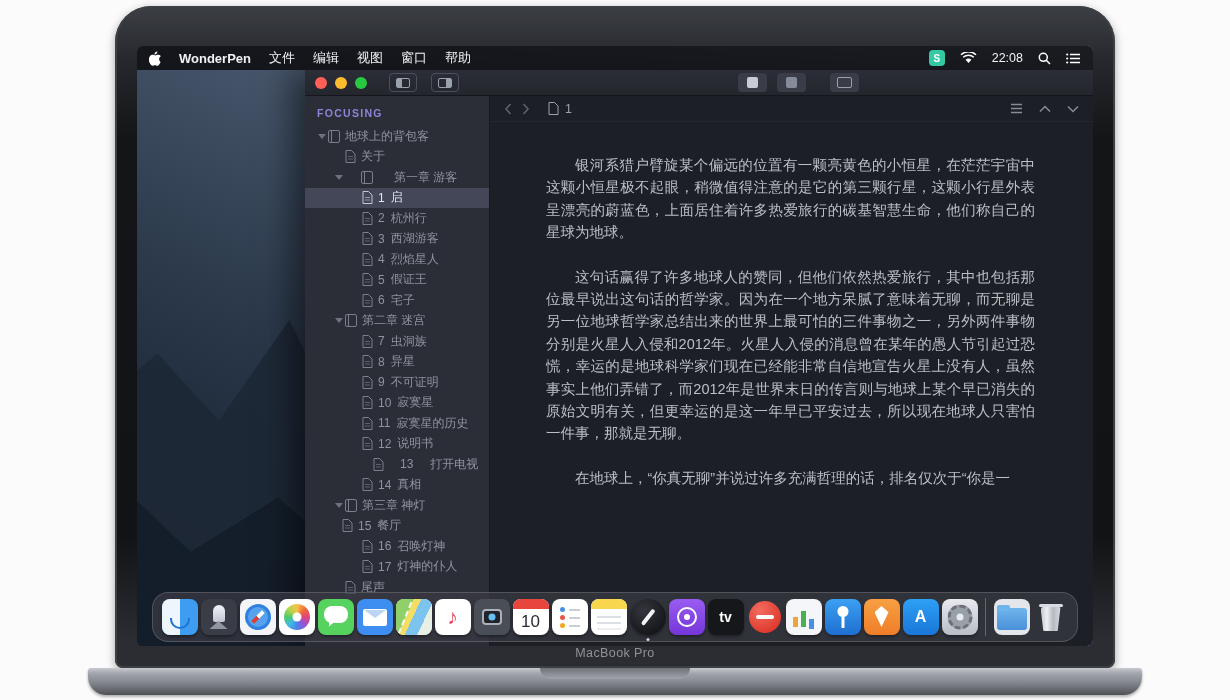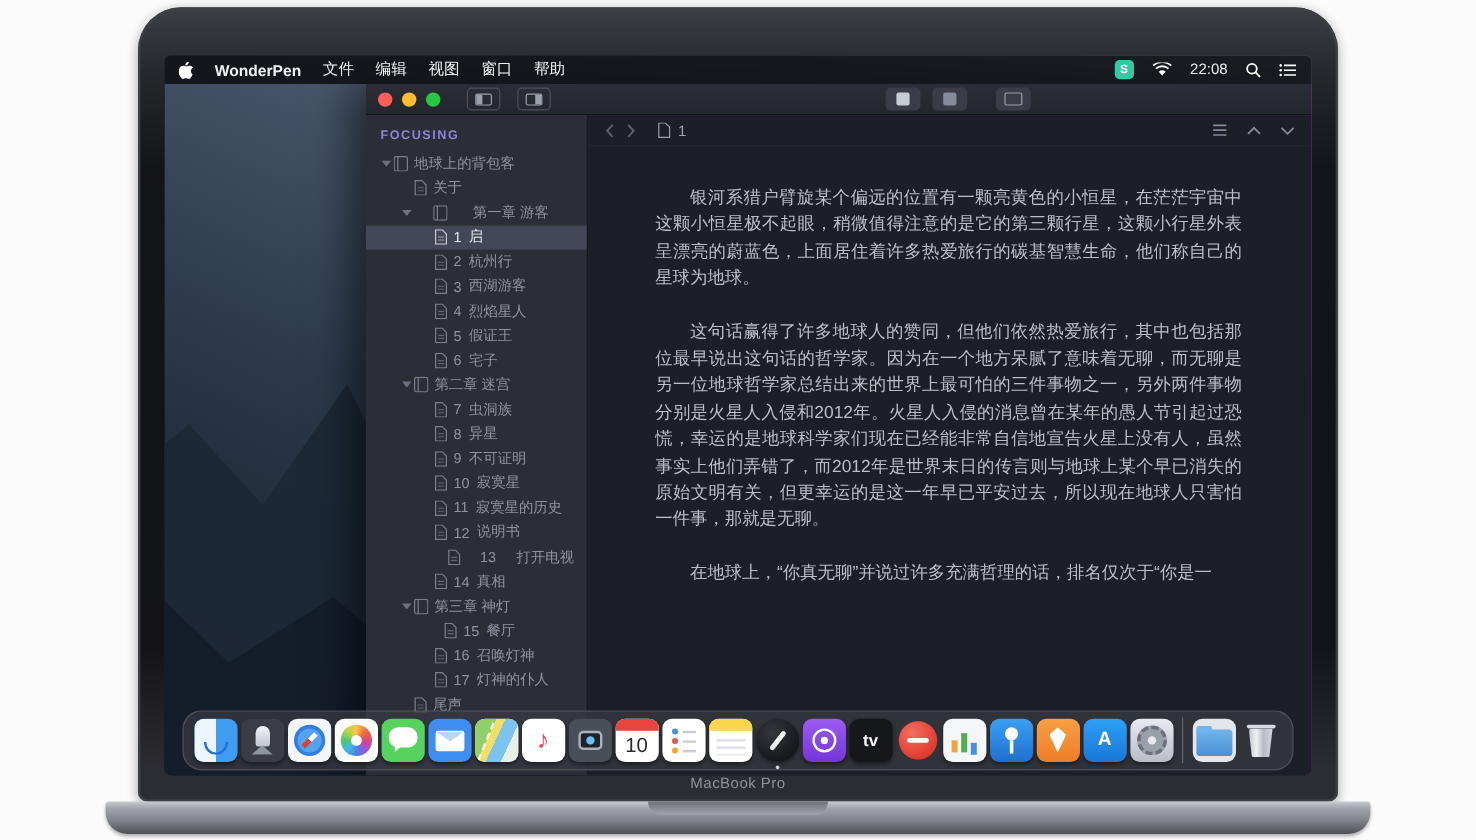--- a/index.html
+++ b/index.html
@@ -38,21 +38,21 @@
   .mb-menus { display:flex; gap:18px; }
   .menu-item { cursor:default; }
   .mb-right { margin-left:auto; display:flex; align-items:center; gap:15px; }
   .proxy-icon { width:16px; height:16px; border-radius:4px; background:#34c9a3; color:#fff;
          display:flex; align-items:center; justify-content:center; font-size:10px; font-weight:bold; }
   .proxy-icon::before { content:"S"; }
   .mb-time { font-size:12.5px; }
 
   
   .window { position:absolute; left:168px; top:24px; right:0; bottom:0; z-index:10;
-         display:flex; flex-direction:column; background:#a21caf;
+         display:flex; flex-direction:column; background:#c4b5fd;
          box-shadow:-14px 0 30px rgba(0,0,0,.5); }
   .titlebar { height:26px; flex:0 0 26px; background:linear-gradient(#2c2e37,#24262e);
          border-bottom:1px solid #15161b; display:flex; align-items:center; padding:0 10px; position:relative; }
   .tl { width:12px; height:12px; border-radius:50%; margin-right:8px; flex:0 0 auto; }
   .tl.red{ background:#ff5f57; } .tl.yellow{ background:#febc2e; } .tl.green{ background:#28c840; }
   .tb-toggle { width:28px; height:19px; border:1px solid #4d505c; border-radius:4px; margin-left:14px;
          display:flex; align-items:center; justify-content:center; background:transparent; }
   .pane { width:14px; height:10px; border:1px solid #9aa0ac; border-radius:2px; position:relative; }
   .pane.left::before { content:""; position:absolute; left:0; top:0; bottom:0; width:5px; background:#9aa0ac; }
   .pane.right::before { content:""; position:absolute; right:0; top:0; bottom:0; width:5px; background:#9aa0ac; }
@@ -542,21 +542,21 @@
 
       <svg class="ic-book" width="12" height="13" viewBox="0 0 12 13">
         <rect x=".5" y=".5" width="11" height="12" rx="1.5" fill="none" stroke="currentColor"></rect>
         <path d="M3.5 .5 v12" stroke="currentColor"></path>
       </svg>
     </span>
 
     <span class="lbl">第三章 神灯</span>
   </div>
 
-  <div class="tree-row" style="padding-left: 52px;">
+  <div class="tree-row" style="padding-left: 24px;">
     <span class="tw arrow" style="visibility: hidden;">
                   <span class="tri"></span>
                 </span>
     <span class="tw icon">
       <svg class="ic-doc" width="11" height="13" viewBox="0 0 11 13">
         <path d="M1 .5 h5.5 l3.5 3.5 v8.5 h-9 z" fill="none" stroke="currentColor"></path>
         <path d="M3 6.5 h5 M3 9 h5" stroke="currentColor" stroke-width=".9" opacity=".7"></path>
       </svg>
 
     </span>

